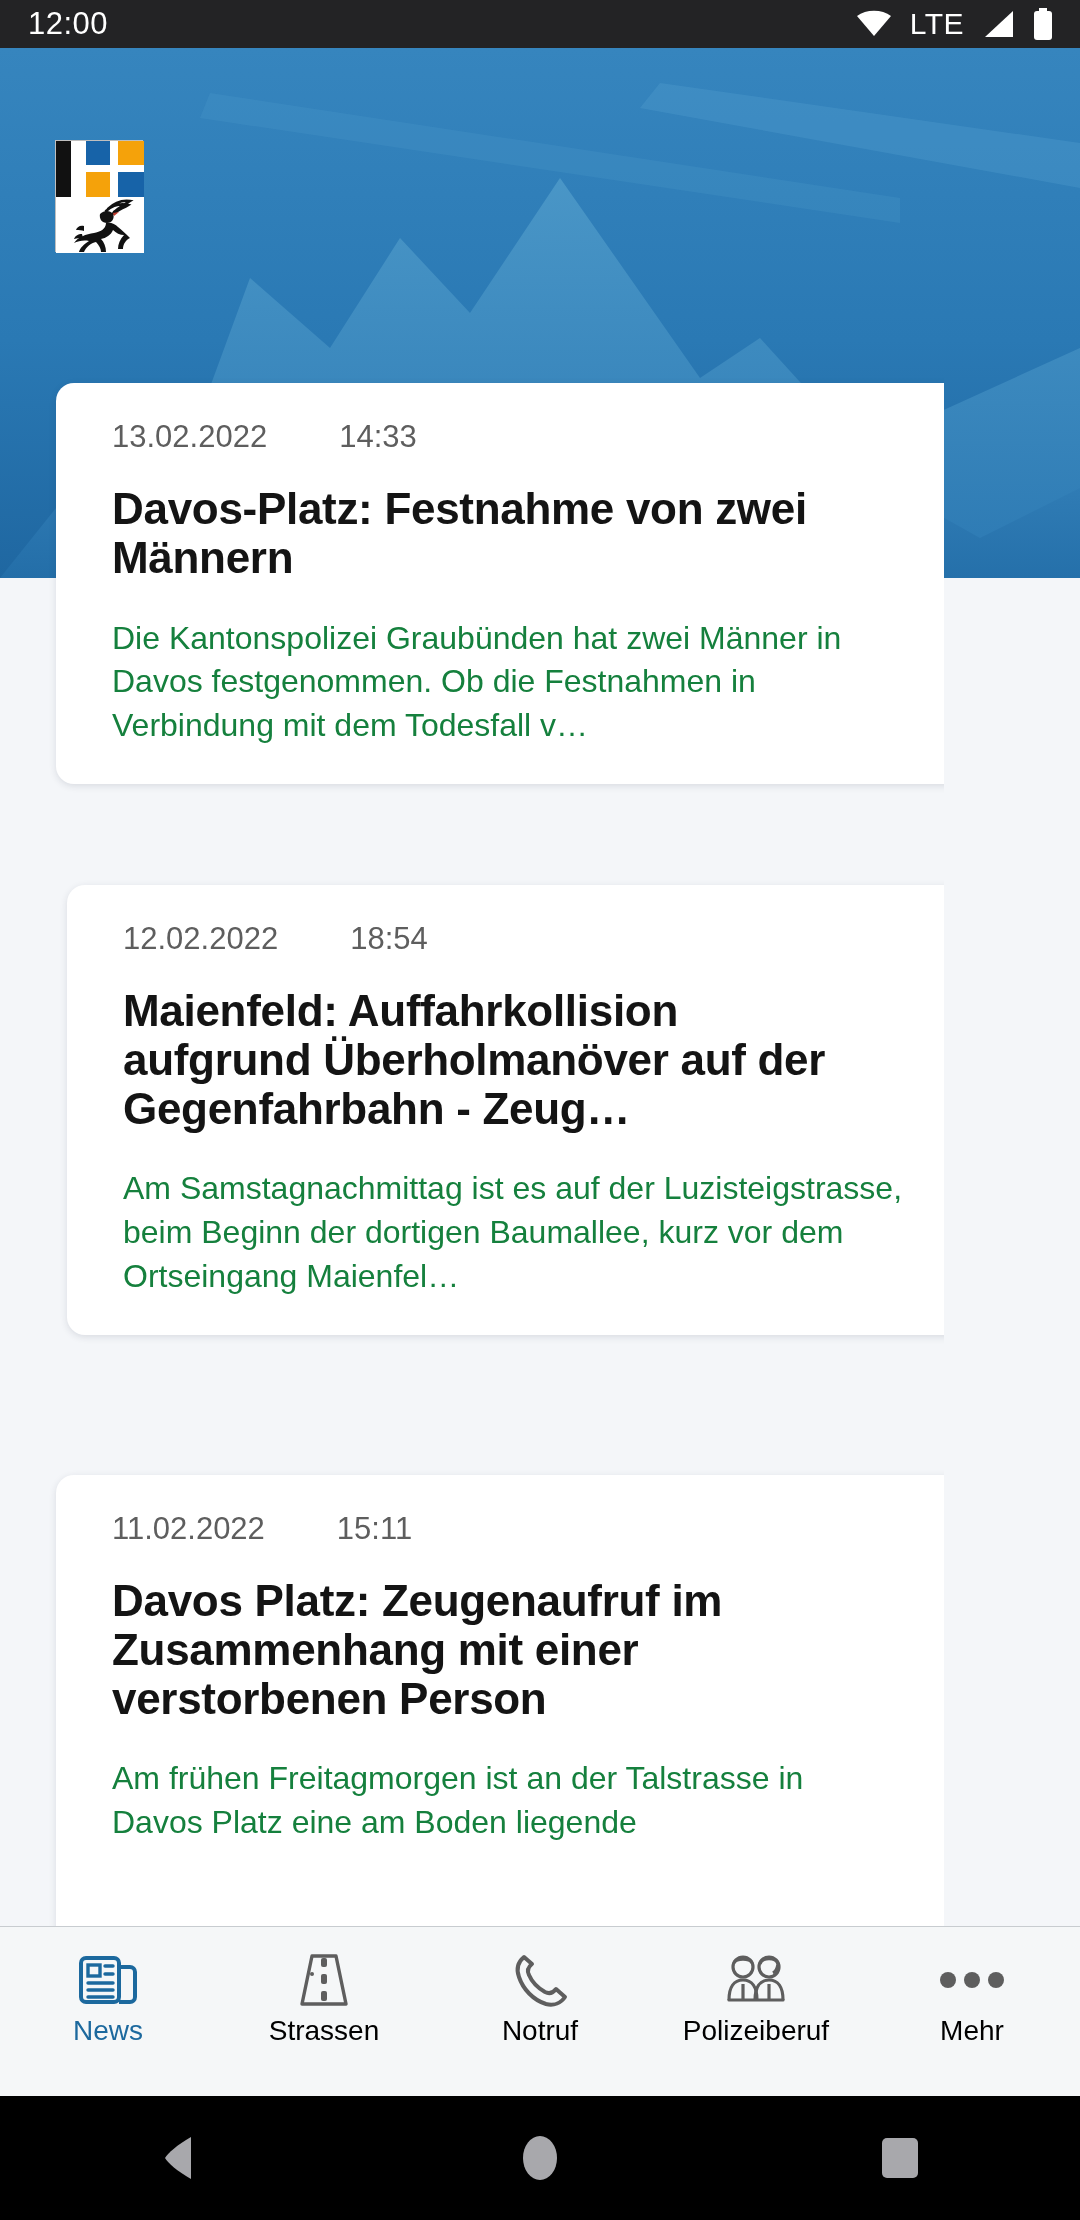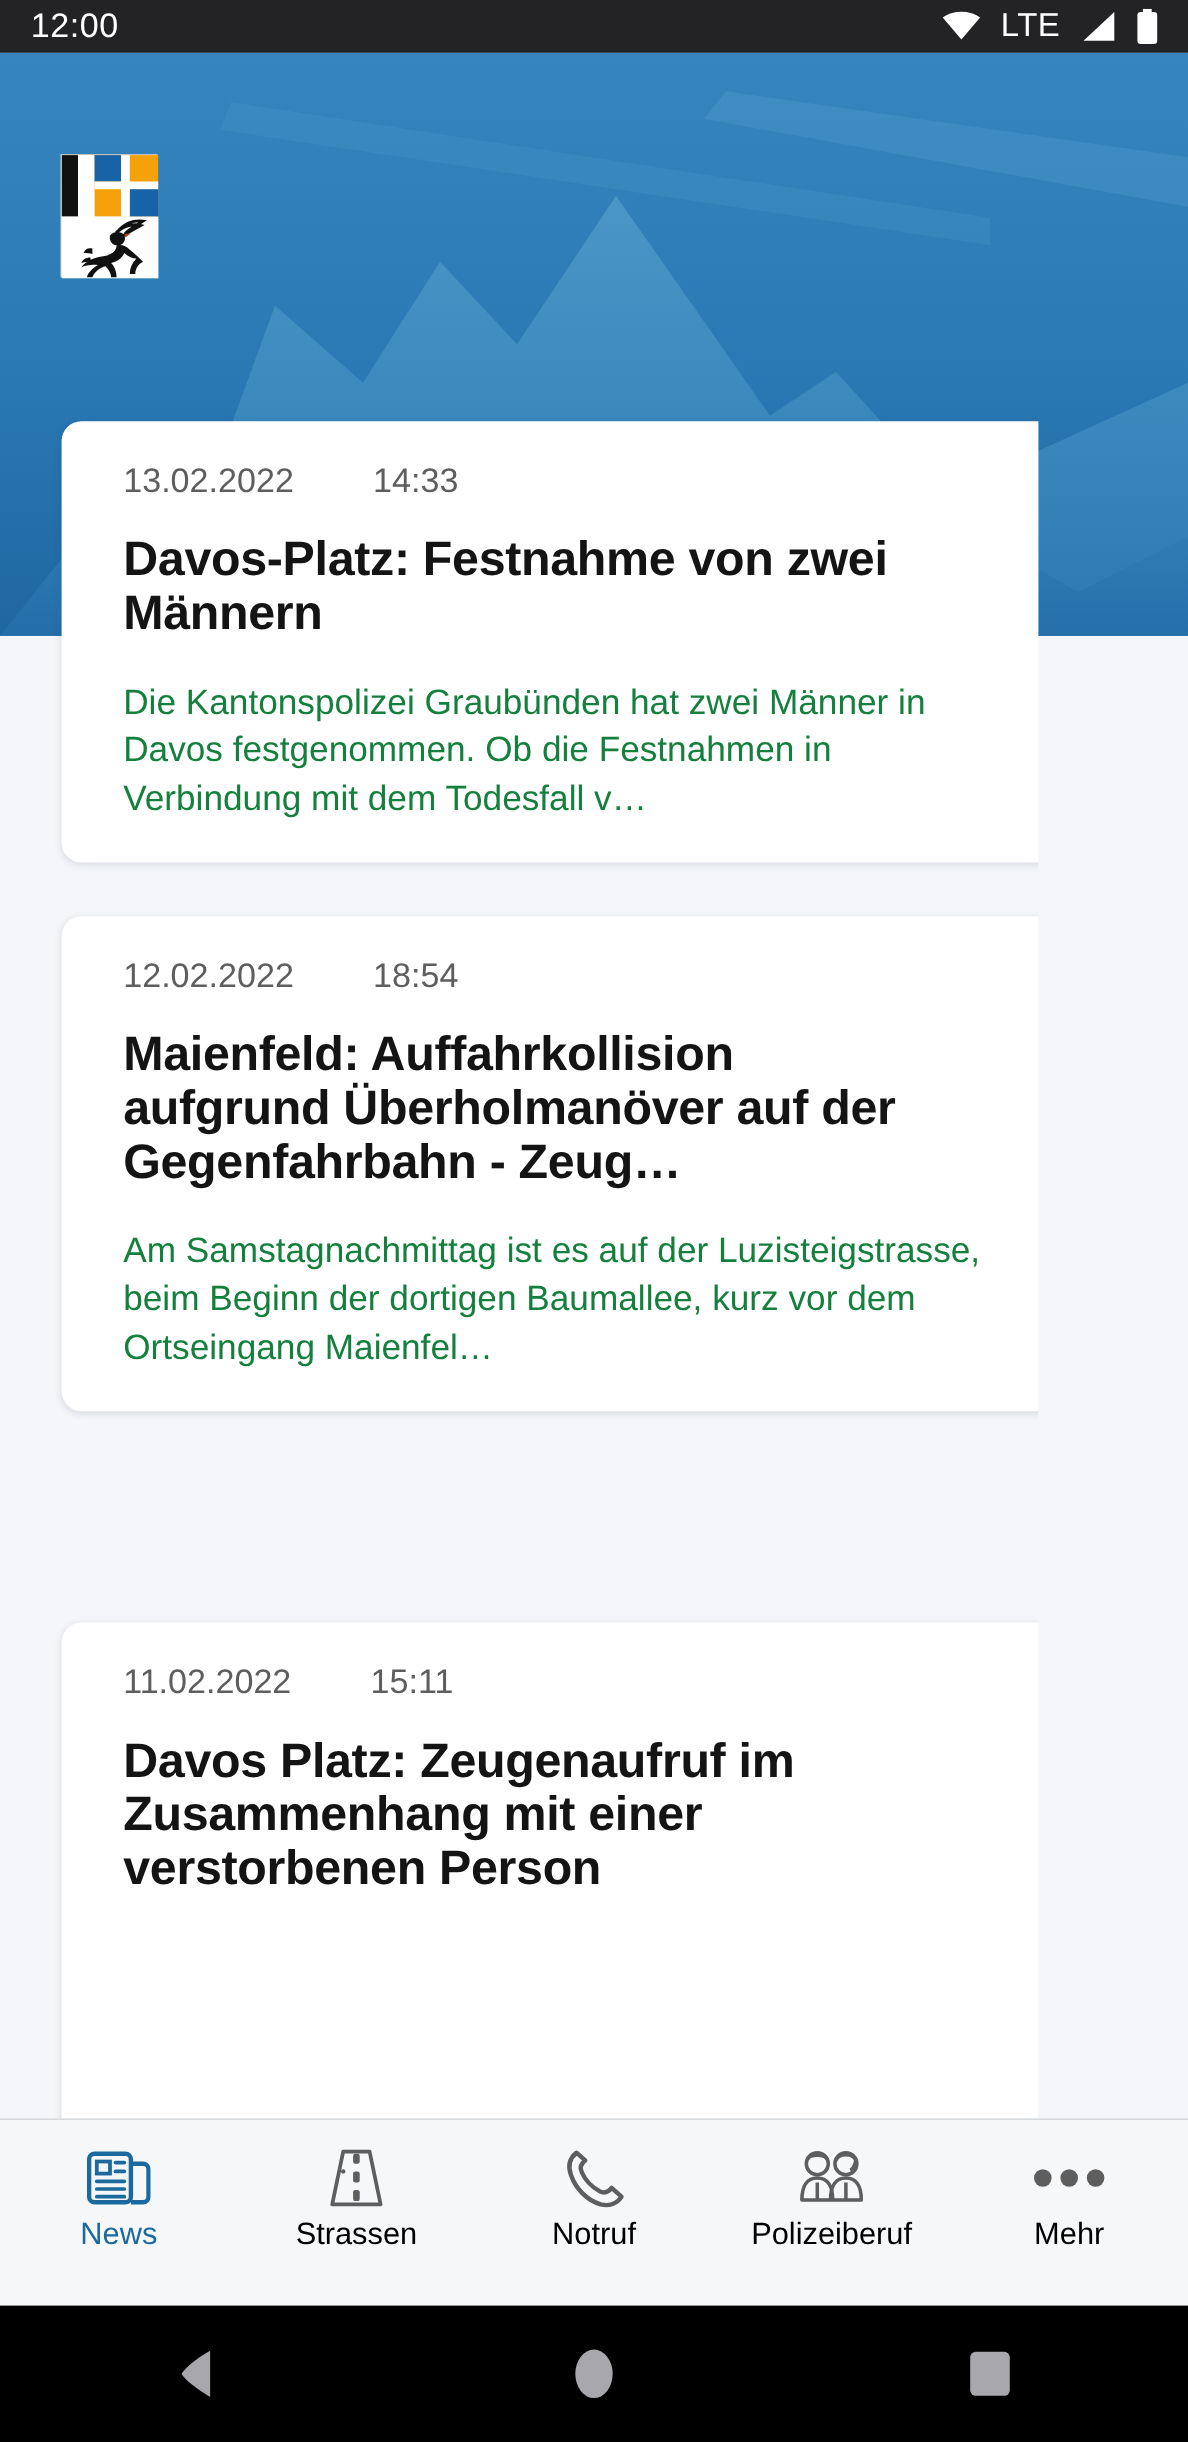--- a/index.html
+++ b/index.html
@@ -165,21 +165,21 @@
       <div class="card-title" style="max-width:720px;">Davos-Platz: Festnahme von zwei Männern</div>
       <div class="card-text" style="max-width:790px;">Die Kantonspolizei Graubünden hat zwei Männer in Davos festgenommen. Ob die Festnahmen in Verbindung mit dem Todesfall v…</div>
     </div>
     <div class="card-chevron-wrap">
       <svg class="chevron" viewBox="0 0 34 56">
         <polyline points="6,5 28,28 6,51" fill="none" stroke="#B3B3B3" stroke-width="7" stroke-linecap="round" stroke-linejoin="round"></polyline>
       </svg>
     </div>
   </div>
 
-  <div class="news-card" style="top:833px;">
+  <div class="news-card" style="top:885px;margin-left:11px;">
     <div class="card-body">
       <div class="meta-row">
         <span class="meta-date">12.02.2022</span>
         <span class="meta-time">18:54</span>
       </div>
       <div class="card-title" style="max-width:735px;">Maienfeld: Auffahrkollision aufgrund Überholmanöver auf der Gegenfahrbahn - Zeug…</div>
       <div class="card-text" style="max-width:790px;">Am Samstagnachmittag ist es auf der Luzisteigstrasse, beim Beginn der dortigen Baumallee, kurz vor dem Ortseingang Maienfel…</div>
     </div>
     <div class="card-chevron-wrap">
       <svg class="chevron" viewBox="0 0 34 56">
@@ -188,20 +188,21 @@
     </div>
   </div>
 
   <div class="news-card" style="top:1475px; height:560px; overflow:hidden;">
     <div class="card-body">
       <div class="meta-row">
         <span class="meta-date">11.02.2022</span>
         <span class="meta-time">15:11</span>
       </div>
       <div class="card-title" style="max-width:760px;">Davos Platz: Zeugenaufruf im Zusammenhang mit einer verstorbenen Person</div>
+      <div class="card-text" style="max-width:790px;">Am frühen Freitagmorgen ist an der Talstrasse in Davos Platz eine am Boden liegende</div>
     </div>
     <div class="card-chevron-wrap">
       <svg class="chevron" viewBox="0 0 34 56">
         <polyline points="6,5 28,28 6,51" fill="none" stroke="#B3B3B3" stroke-width="7" stroke-linecap="round" stroke-linejoin="round"></polyline>
       </svg>
     </div>
   </div>
 </div>
 
 <div id="bottom-nav">

